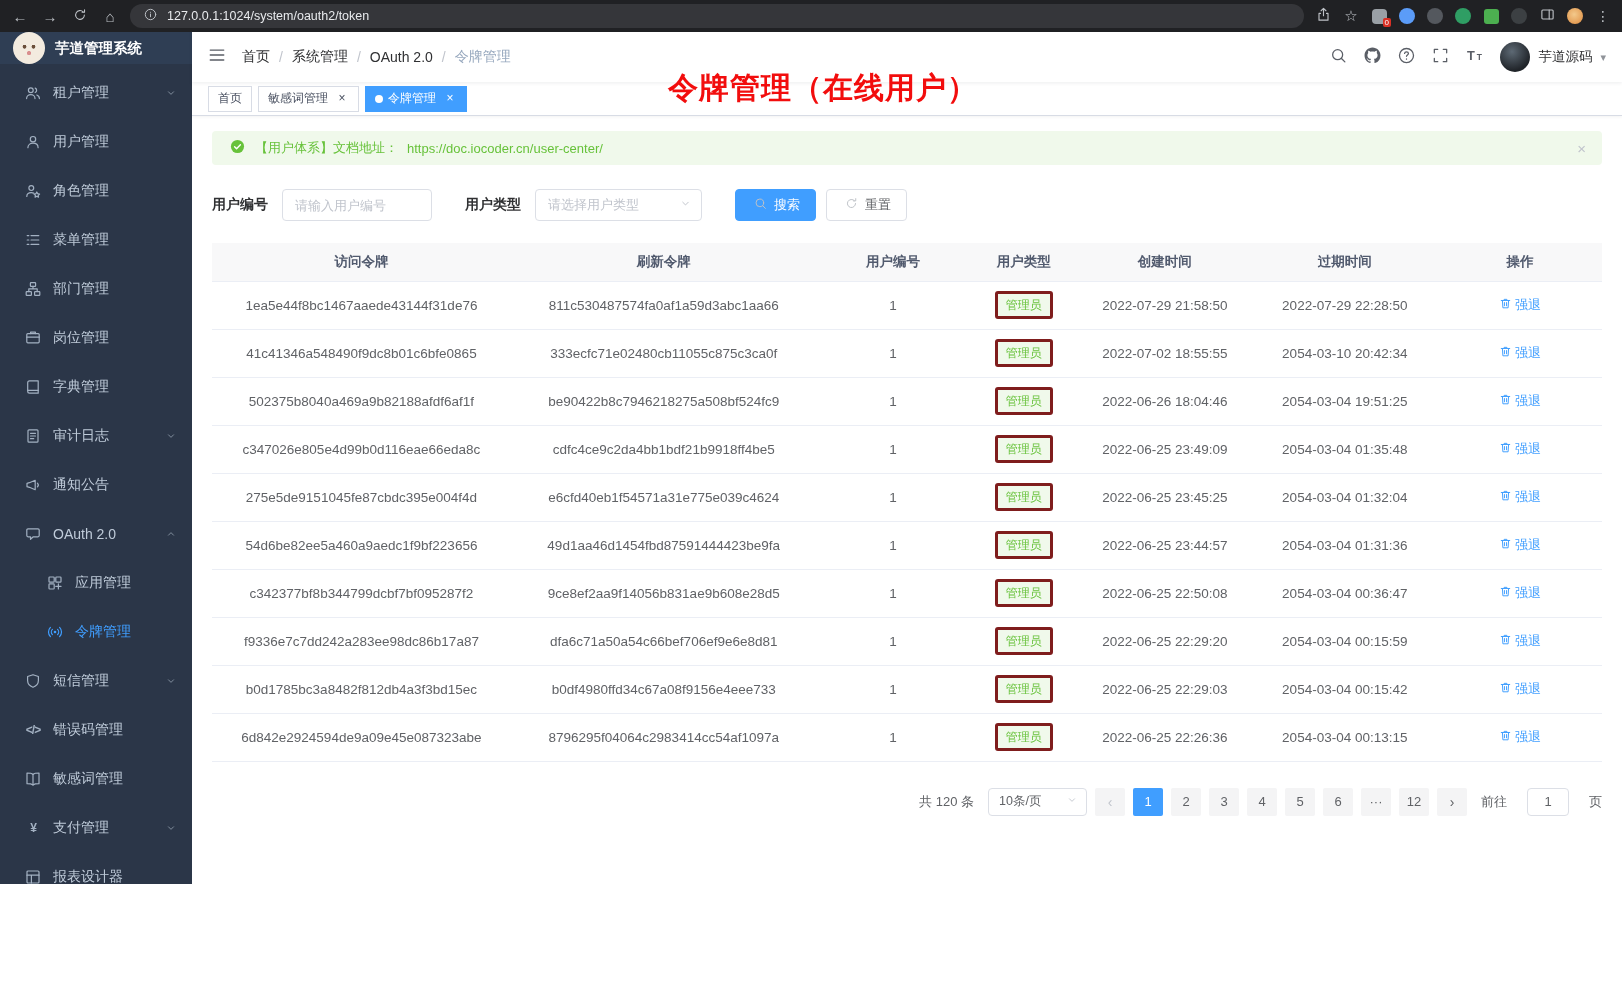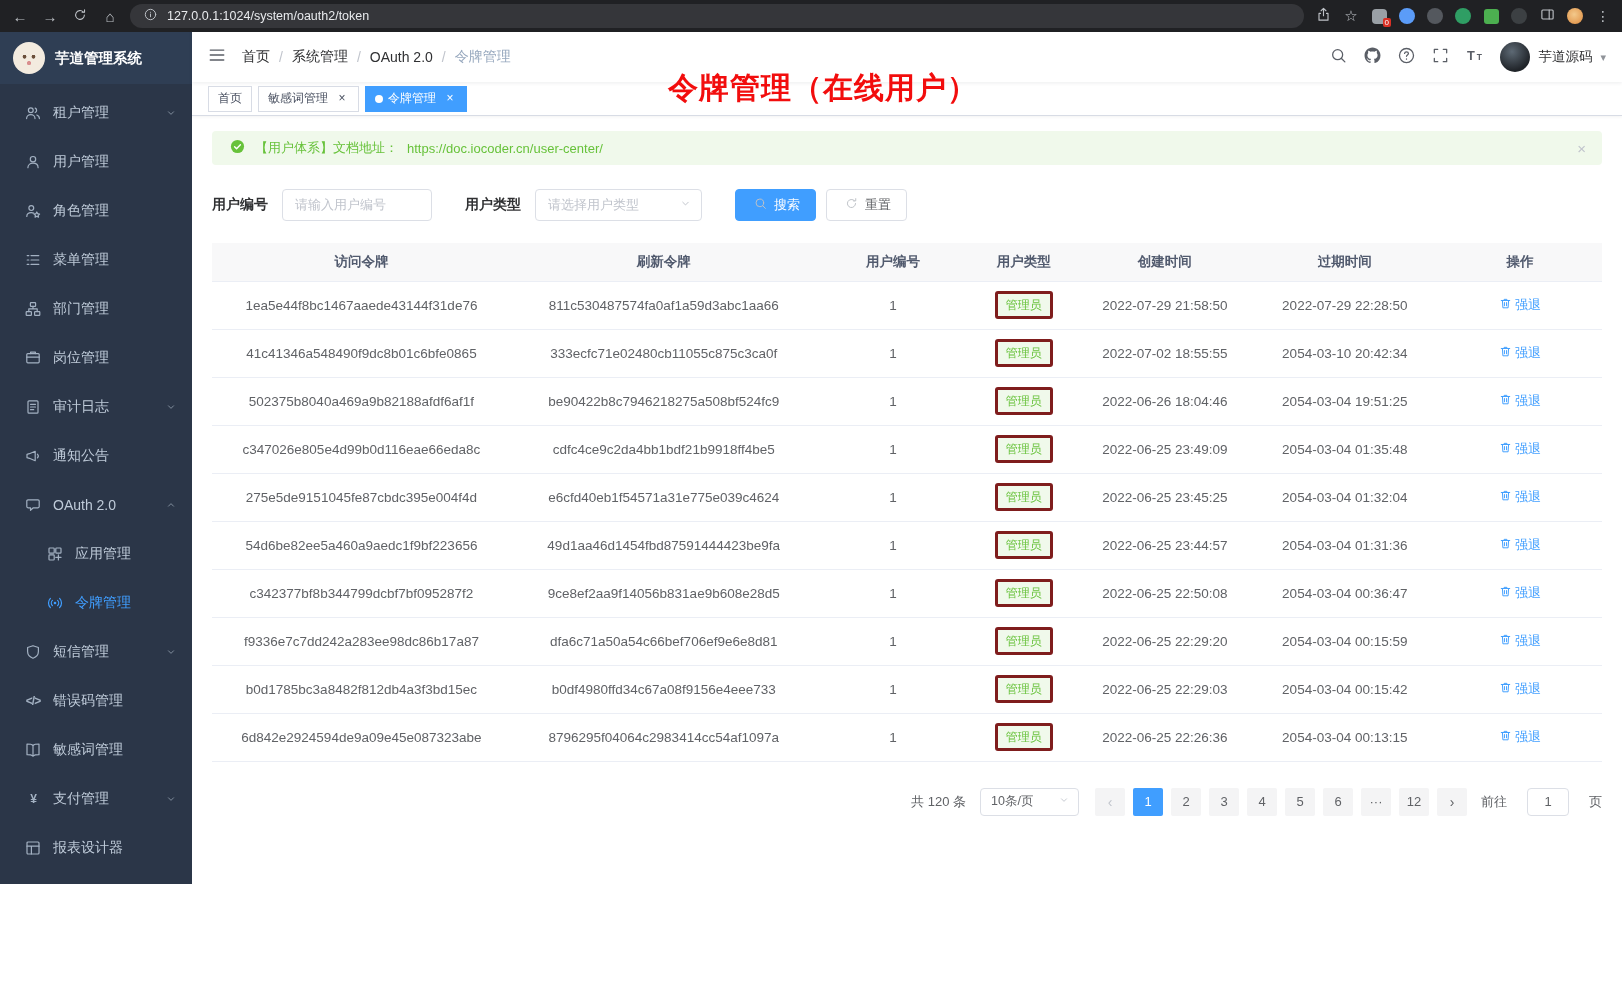--- a/index.html
+++ b/index.html
@@ -59,36 +59,36 @@
 
   
   .content { flex:1; padding:15px 20px; background:#fff; overflow:hidden; }
   .alert { height:34px; background:#f0f9eb; border-radius:4px; display:flex; align-items:center; gap:9px; padding:0 16px; color:#67c23a; font-size:13px; position:relative; }
   .alert-link { color:#67c23a; text-decoration:none; cursor:pointer; }
   .alert-close { position:absolute; right:16px; color:#c0c4cc; font-size:15px; cursor:pointer; }
 
   .filter { display:flex; align-items:center; margin-top:24px; font-size:14px; }
   .f-group { display:flex; align-items:center; margin-right:33px; }
   .f-label { font-weight:700; color:#303133; margin-right:14px; white-space:nowrap; }
-  .f-input { width:150px; height:32px; border:1px solid #dcdfe6; border-radius:4px; padding:0 12px; font-size:13px; color:#606266; outline:none; font-family:Liberation Mono, monospace; }
+  .f-input { width:150px; height:32px; border:1px solid #dcdfe6; border-radius:4px; padding:0 12px; font-size:13px; color:#606266; outline:none; font-family:Liberation Sans, sans-serif; }
   .f-input::placeholder { color:#c0c4cc; }
   .f-select { width:167px; height:32px; border:1px solid #dcdfe6; border-radius:4px; padding:0 9px 0 12px; display:flex; align-items:center; justify-content:space-between; color:#c0c4cc; font-size:13px; background:#fff; cursor:pointer; }
   .f-select .scaret { color:#c0c4cc; display:flex; }
   .btn { height:32px; display:inline-flex; align-items:center; gap:5px; padding:0 15px; border-radius:4px; font-size:13px; cursor:pointer; border:1px solid #dcdfe6; background:#fff; color:#606266; font-family:inherit; }
   .btn.primary { background:#409eff; border-color:#409eff; color:#fff; margin-right:10px; }
 
   table { width:100%; border-collapse:collapse; margin-top:22px; table-layout:fixed; }
   th { height:38px; background:#f8f8f9; color:#515a6e; font-size:13.5px; font-weight:700; text-align:center; border-bottom:1px solid #ebeef5; }
   td { height:48px; text-align:center; font-size:13.5px; color:#606266; border-bottom:1px solid #ebeef5; white-space:nowrap; overflow:hidden; }
   .badge { display:inline-block; padding:2px 8px; font-size:12px; background:#f0f9eb; border:3px solid #7f1d1d; color:#67c23a; border-radius:3px; line-height:18px; }
   .action-link { color:#409eff; font-size:13px; display:inline-flex; align-items:center; gap:3px; cursor:pointer; text-decoration:none; }
 
   .pager { display:flex; align-items:center; justify-content:flex-end; margin-top:26px; font-size:13px; color:#606266; }
   .pg-total { margin-right:14px; color:#606266; }
-  .pg-size { width:99px; height:28px; border:1px solid #dcdfe6; border-radius:4px; display:flex; align-items:center; justify-content:space-between; padding:0 8px 0 10px; color:#606266; font-size:12.5px; cursor:pointer; margin-right:12px; background:#fff; }
+  .pg-size { width:99px; height:28px; border:1px solid #dcdfe6; border-radius:4px; display:flex; align-items:center; justify-content:space-between; padding:0 8px 0 10px; color:#606266; font-size:12.5px; cursor:pointer; margin-right:4px; background:#fff; }
   .pg-size .scaret { color:#c0c4cc; display:flex; }
   .page-btn { min-width:30px; height:28px; background:#f4f4f5; color:#606266; border:none; border-radius:2px; margin:0 4px; font-size:13px; cursor:pointer; font-family:inherit; }
   .page-btn.active { background:#409eff; color:#fff; }
   .page-btn.nav { font-size:14px; }
   .page-btn.disabled { color:#c0c4cc; cursor:default; }
   #pager-pages { display:inline-flex; }
   .pg-goto { display:flex; align-items:center; gap:20px; margin-left:10px; }
   .goto-input { width:42px; height:28px; border:1px solid #dcdfe6; border-radius:4px; text-align:center; font-size:13px; color:#606266; outline:none; font-family:inherit; }
 
   .annotation { position:absolute; left:668px; top:68px; color:#f20d0d; font-size:30px; font-weight:700; z-index:50; letter-spacing:1px; pointer-events:none; }
@@ -221,20 +221,29 @@
         </div>
         <div class="menu-item">
           <span class="icon ">
             <svg width="16" height="16" viewBox="0 0 16 16" fill="none" stroke="currentColor" stroke-width="1.2" stroke-linecap="round" stroke-linejoin="round">
               <path d="M5.6 3.6V2.2h4.8v1.4"></path>
               <rect x="1.8" y="3.6" width="12.4" height="9.2" rx="1"></rect>
               <path d="M1.8 7.2h12.4"></path>
             </svg>
           </span>
           <span class="menu-label">岗位管理</span>
+        </div>
+        <div class="menu-item">
+          <span class="icon ">
+            <svg width="16" height="16" viewBox="0 0 16 16" fill="none" stroke="currentColor" stroke-width="1.2" stroke-linecap="round" stroke-linejoin="round">
+              <path d="M4.6 1.8h8.6v12.4H4.6a1.9 1.9 0 0 1-1.9-1.9V3.7a1.9 1.9 0 0 1 1.9-1.9z"></path>
+              <path d="M2.7 11.4h10.5"></path>
+            </svg>
+          </span>
+          <span class="menu-label">字典管理</span>
         </div>
         <div class="menu-item">
           <span class="icon ">
             <svg width="16" height="16" viewBox="0 0 16 16" fill="none" stroke="currentColor" stroke-width="1.2" stroke-linecap="round" stroke-linejoin="round">
               <rect x="3" y="1.8" width="10" height="12.4" rx="1"></rect>
               <path d="M5.5 5.3h5M5.5 8h5M5.5 10.7h3.2"></path>
             </svg>
           </span>
           <span class="menu-label">审计日志</span>
           <span class="icon chev">

